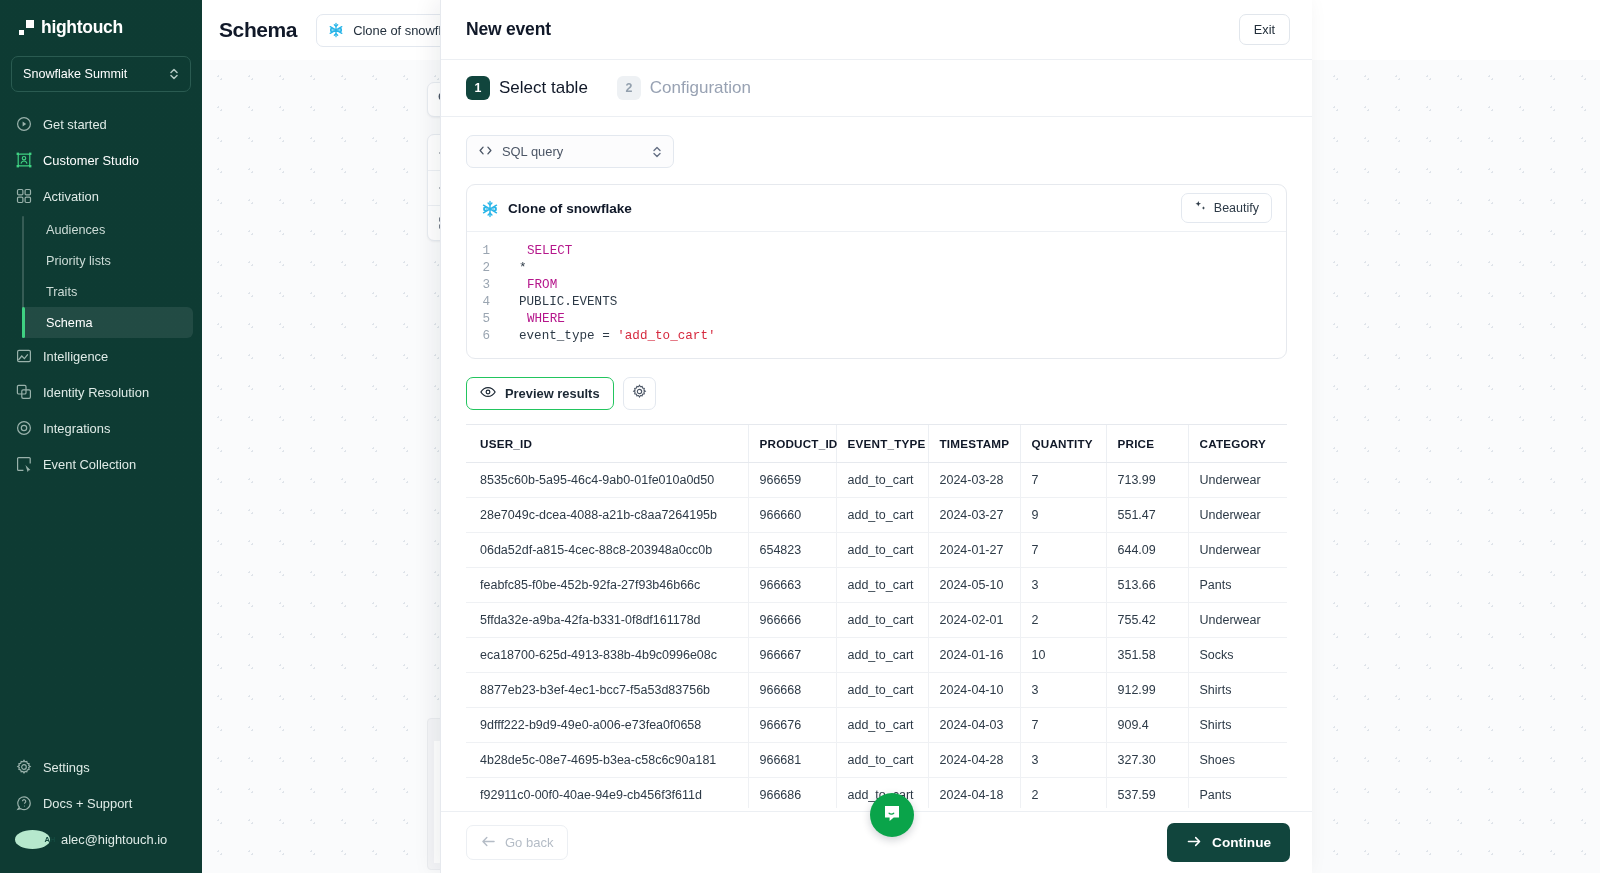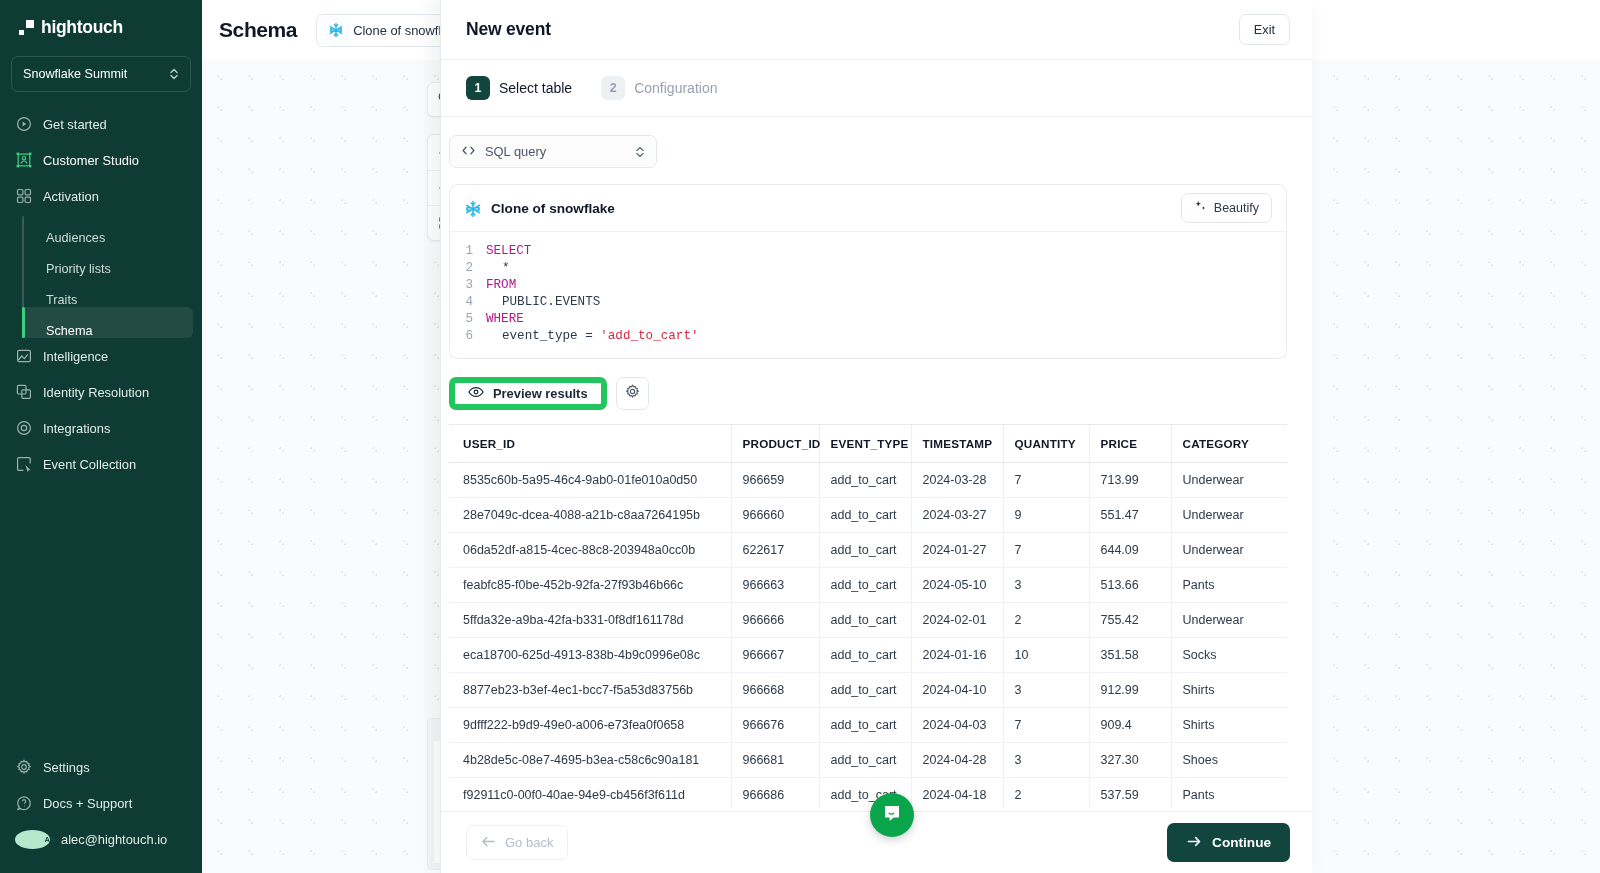--- a/index.html
+++ b/index.html
@@ -53,21 +53,21 @@
   .nav-ico { width: 17px; height: 17px; flex: 0 0 17px; opacity: .72; display:flex; align-items:center; justify-content:center;}
   .nav-ico svg { display: block; }
   .nav-item.active-parent .nav-ico { opacity: 1; }
 
   .subnav { position: relative; margin-left: 22px; padding-left: 0; }
   .subnav::before {
     content: ""; position: absolute; left: 0; top: 2px; bottom: 2px;
     width: 2px; background: rgba(255,255,255,.17); border-radius: 2px;
   }
   .sub-item {
-    height: 31px; display: flex; align-items: flex-end;
+    height: 31px; display: flex; align-items: center;
     padding-left: 24px; font-size: 12.7px; color: #cddcd7; cursor: pointer;
     position: relative; margin-right: 9px; border-radius: 0 6px 6px 0;
   }
   .sub-item.selected { background: rgba(255,255,255,.085); color: #ffffff; }
   .sub-item.selected::before {
     content: ""; position: absolute; left: 0; top: 0; bottom: 0; width: 2.5px;
     background: #3fd182; border-radius: 2px;
   }
 
   .nav-bottom { margin-top: auto; padding-bottom: 16px; }
@@ -174,25 +174,25 @@
 
   .steps { height: 57px; display: flex; align-items: center; gap: 11px; padding: 0 25px; border-bottom: 1px solid #eceff3; flex: 0 0 57px; }
   .step { display: flex; align-items: center; gap: 9px; cursor: pointer; }
   .step + .step { margin-left: 18px; }
   .step-num {
     width: 24px; height: 24px; border-radius: 6px; display: flex; align-items: center; justify-content: center;
     font-size: 12.4px; font-weight: 600;
   }
   .step.on .step-num { background: #11453d; color: #fff; }
   .step.off .step-num { background: #eef1f4; color: #93a0ae; }
-  .step-label { font-size: 14px; }
+  .step-label { font-size: 17px; }
   .step.on .step-label { color: #101828; }
   .step.off .step-label { color: #98a2b3; }
 
-  .panel-body { flex: 1 1 auto; overflow: hidden; padding: 18px 25px 0 8px; position: relative; }
+  .panel-body { flex: 1 1 auto; overflow: hidden; padding: 18px 25px 0 25px; position: relative; }
 
   .src-select {
     width: 208px; height: 33px; border: 1px solid #e3e8ef; border-radius: 7px;
     background: #fcfcfd; display: flex; align-items: center; gap: 9px; padding: 0 11px;
     font-size: 12.9px; color: #4b5565; cursor: pointer; margin-bottom: 16px;
   }
   .src-select .sp { margin-left: auto; display: flex; }
 
   .sql-card { border: 1px solid #e6e9ee; border-radius: 9px; overflow: hidden; background: #fff; }
   .sql-head {
@@ -201,27 +201,27 @@
   }
   .sql-src-name { font-size: 13.6px; font-weight: 600; color: #101828; }
   .beautify {
     margin-left: auto; border: 1px solid #e3e8ef; background: #fff; border-radius: 7px;
     height: 30px; padding: 0 12px; display: flex; align-items: center; gap: 7px;
     font-size: 12.5px; color: #2d3a47; cursor: pointer; font-family: inherit;
   }
   .sql-body { padding: 11px 0 13px 0; }
   .sql-line { display: flex; font-family: "Liberation Mono", monospace; font-size: 12.6px; line-height: 17px; }
   .ln { width: 36px; text-align: right; padding-right: 13px; color: #9aa5b1; flex: 0 0 36px; user-select: none; }
-  .kw { color: #b5168b; }
+  .kw { color: #b5168b; margin-left: 24px; }
   .str { color: #d6293e; }
   .pl { color: #2d3a47; }
 
   .prev-row { display: flex; align-items: center; gap: 9px; margin: 18px 0 14px 0; }
   .prev-btn {
-    border: 6px solid #22c55e; background: #fff; border-radius: 7px; height: 33px;
+    border: 1px solid #22c55e; background: #fff; border-radius: 7px; height: 33px;
     padding: 0 13px; display: flex; align-items: center; gap: 9px;
     font-size: 12.9px; font-weight: 600; color: #1b2733; cursor: pointer; font-family: inherit;
   }
   .gear-btn {
     width: 33px; height: 33px; border: 1px solid #e3e8ef; background: #fff; border-radius: 7px;
     display: flex; align-items: center; justify-content: center; cursor: pointer;
   }
 
   .tbl-wrap { border-top: 1px solid #e6e9ee; position: relative; height: 384px; overflow: hidden; }
   table.results { border-collapse: collapse; width: 100%; table-layout: fixed; }
@@ -652,21 +652,21 @@
                 <td class="c0">28e7049c-dcea-4088-a21b-c8aa7264195b</td>
                 <td class="c1">966660</td>
                 <td class="c2">add_to_cart</td>
                 <td class="c3">2024-03-27</td>
                 <td class="c4">9</td>
                 <td class="c5">551.47</td>
                 <td class="c6">Underwear</td>
               </tr>
               <tr>
                 <td class="c0">06da52df-a815-4cec-88c8-203948a0cc0b</td>
-                <td class="c1">622617</td>
+                <td class="c1">654823</td>
                 <td class="c2">add_to_cart</td>
                 <td class="c3">2024-01-27</td>
                 <td class="c4">7</td>
                 <td class="c5">644.09</td>
                 <td class="c6">Underwear</td>
               </tr>
               <tr>
                 <td class="c0">feabfc85-f0be-452b-92fa-27f93b46b66c</td>
                 <td class="c1">966663</td>
                 <td class="c2">add_to_cart</td>

